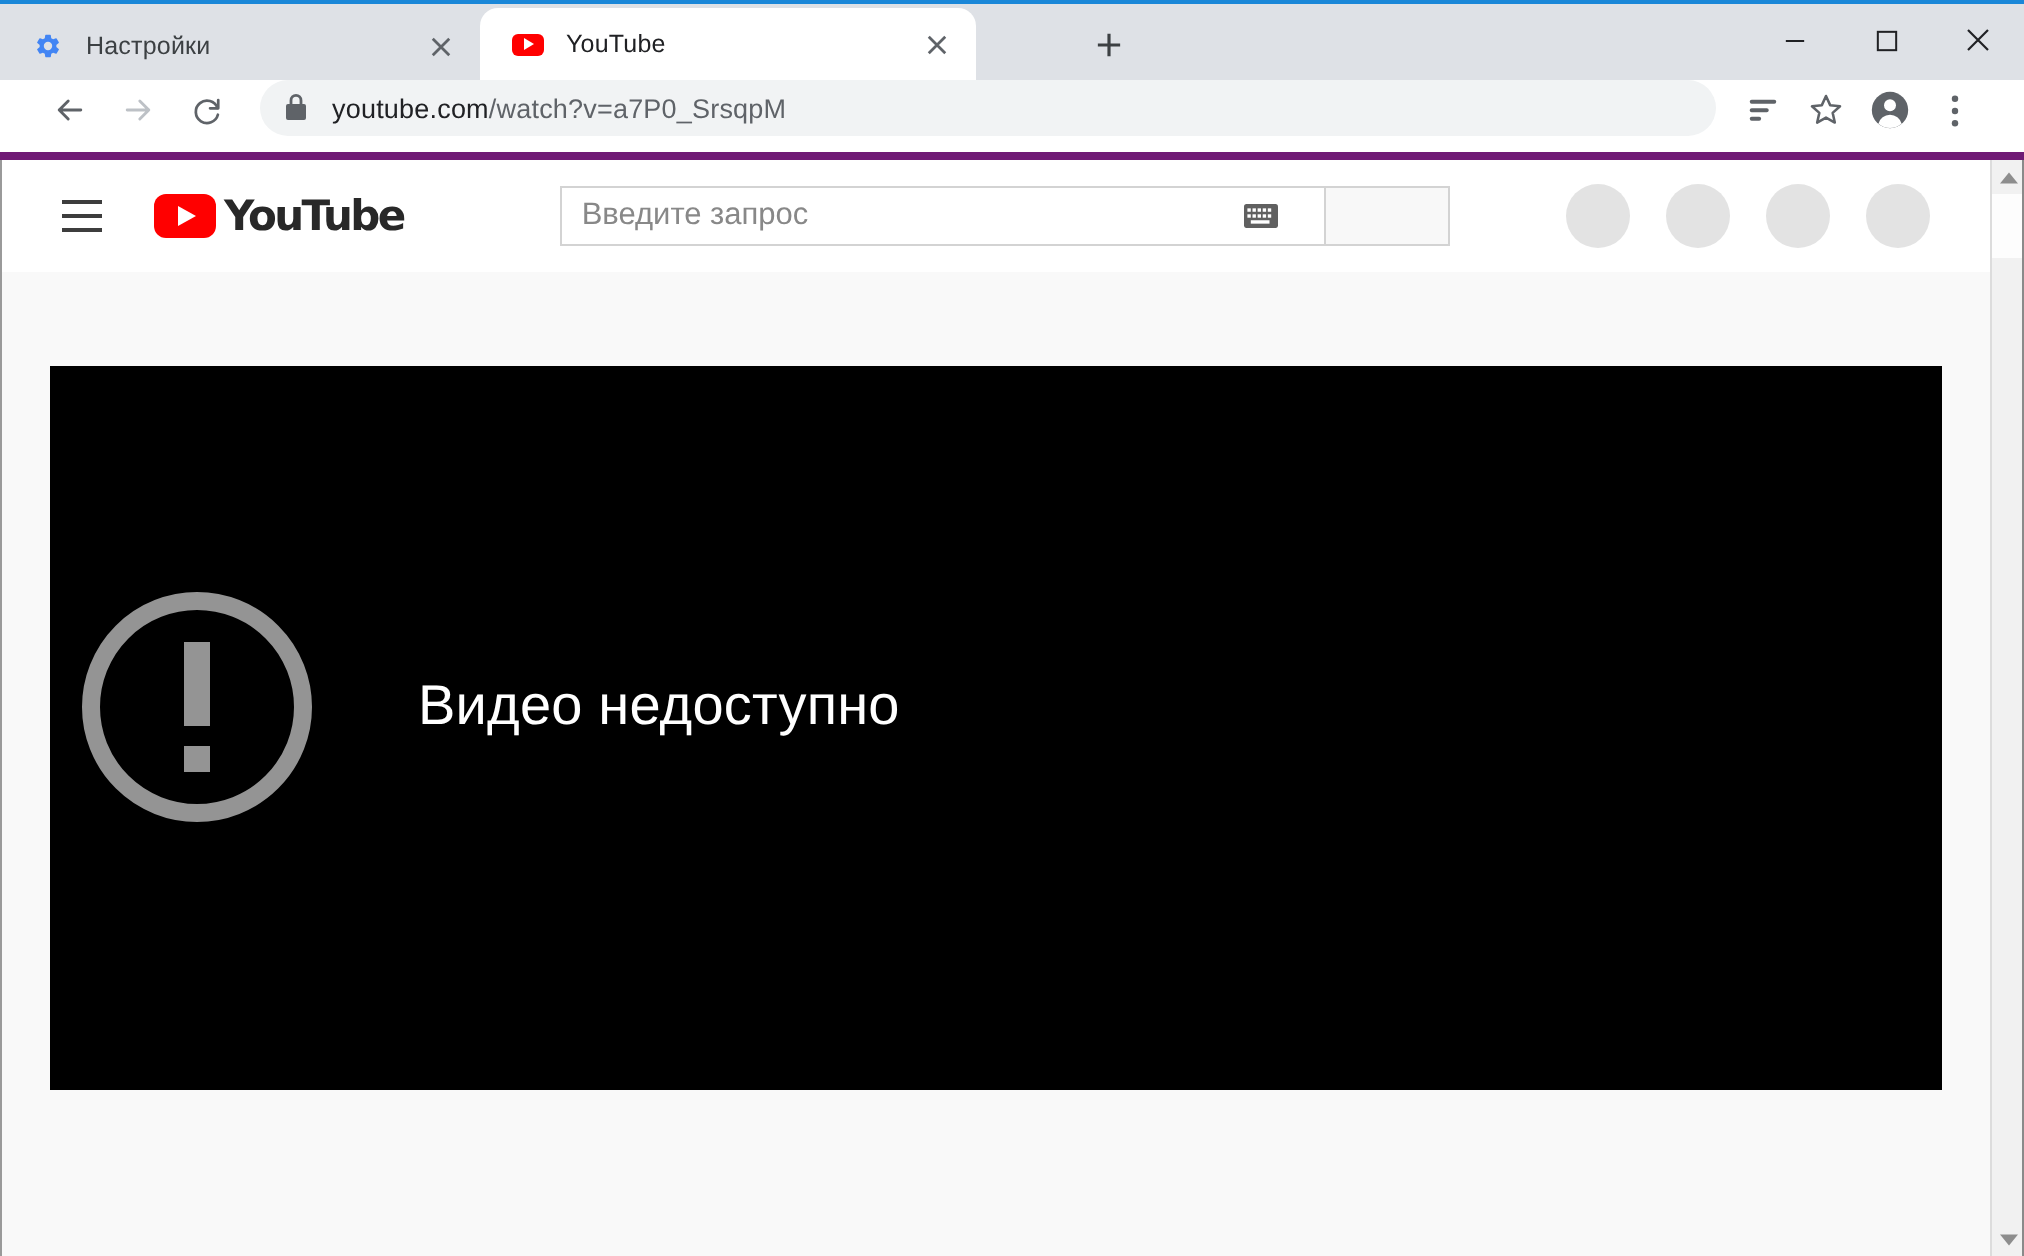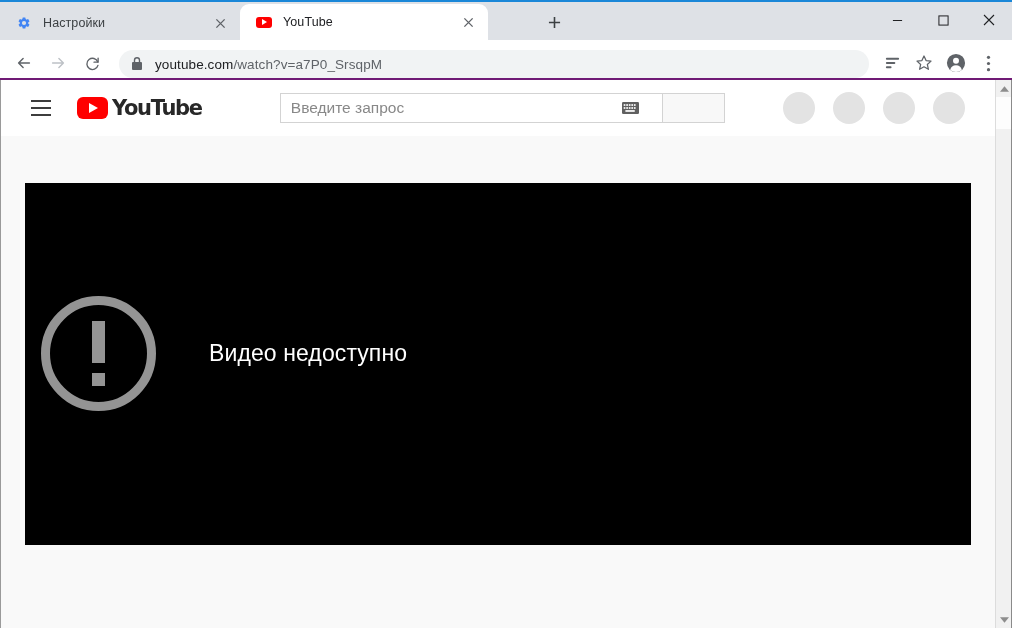--- a/index.html
+++ b/index.html
@@ -115,23 +115,23 @@
     display: flex; align-items: center; justify-content: center;
     color: #202124;
   }
 
   
   .toolbar {
     height: 40px;
     flex: 0 0 40px;
     background: #ffffff;
     display: flex;
-    align-items: flex-end;
-    padding: 0 9px;
-    border-bottom: 2px solid #701a75;
+    align-items: flex-start;
+    padding: 0 20px;
+    border-bottom: 4px solid #701a75;
   }
   .nav-btn {
     width: 30px; height: 30px;
     display: flex; align-items: center; justify-content: center;
     border-radius: 50%;
     color: #5f6368;
     margin-right: 4px;
   }
   .nav-btn.disabled { color: #bdc1c6; }
 
@@ -302,21 +302,21 @@
     background: #949494;
   }
   .alert-dot {
     width: 13px; height: 13px;
     background: #949494;
     margin-top: 10px;
   }
   .err-text { margin-left: 53px; }
   .err-title {
     color: #ffffff;
-    font-size: 23px;
+    font-size: 28px;
     font-weight: 400;
     letter-spacing: .1px;
   }
   .err-sub {
     color: #ffffff;
     font-size: 13.5px;
     margin-top: 9px;
     letter-spacing: .05px;
   }
 

